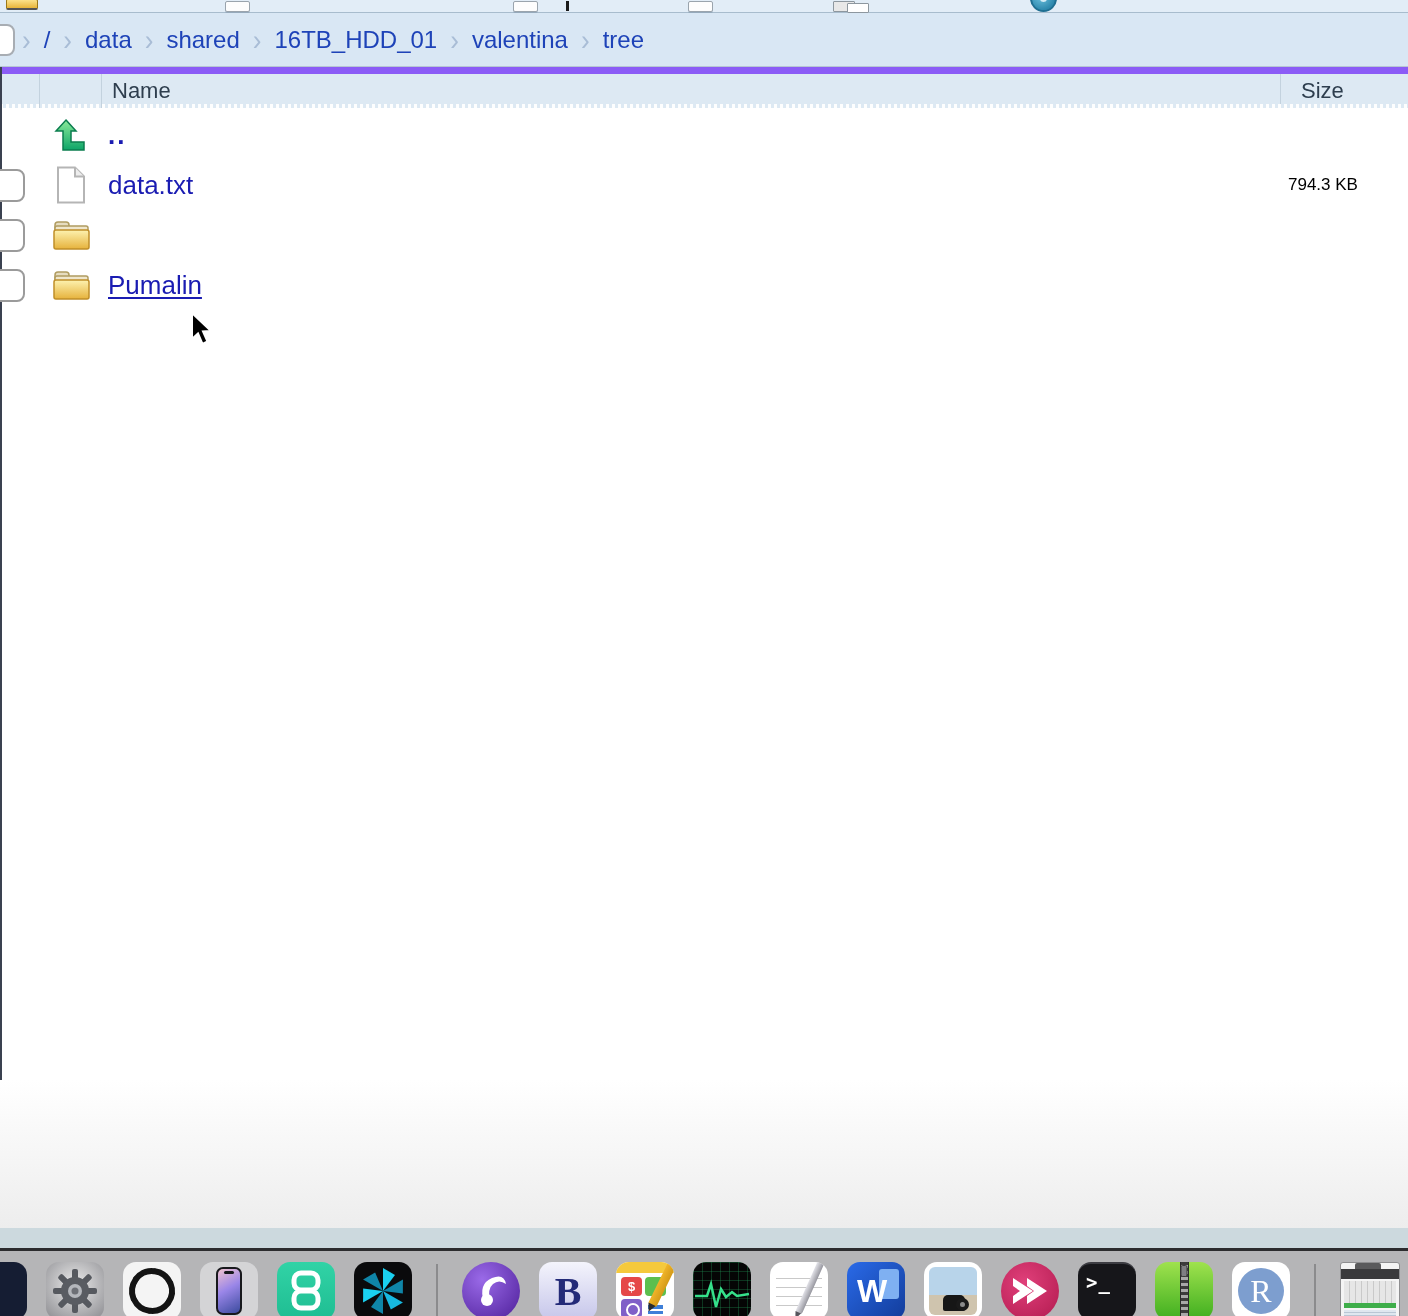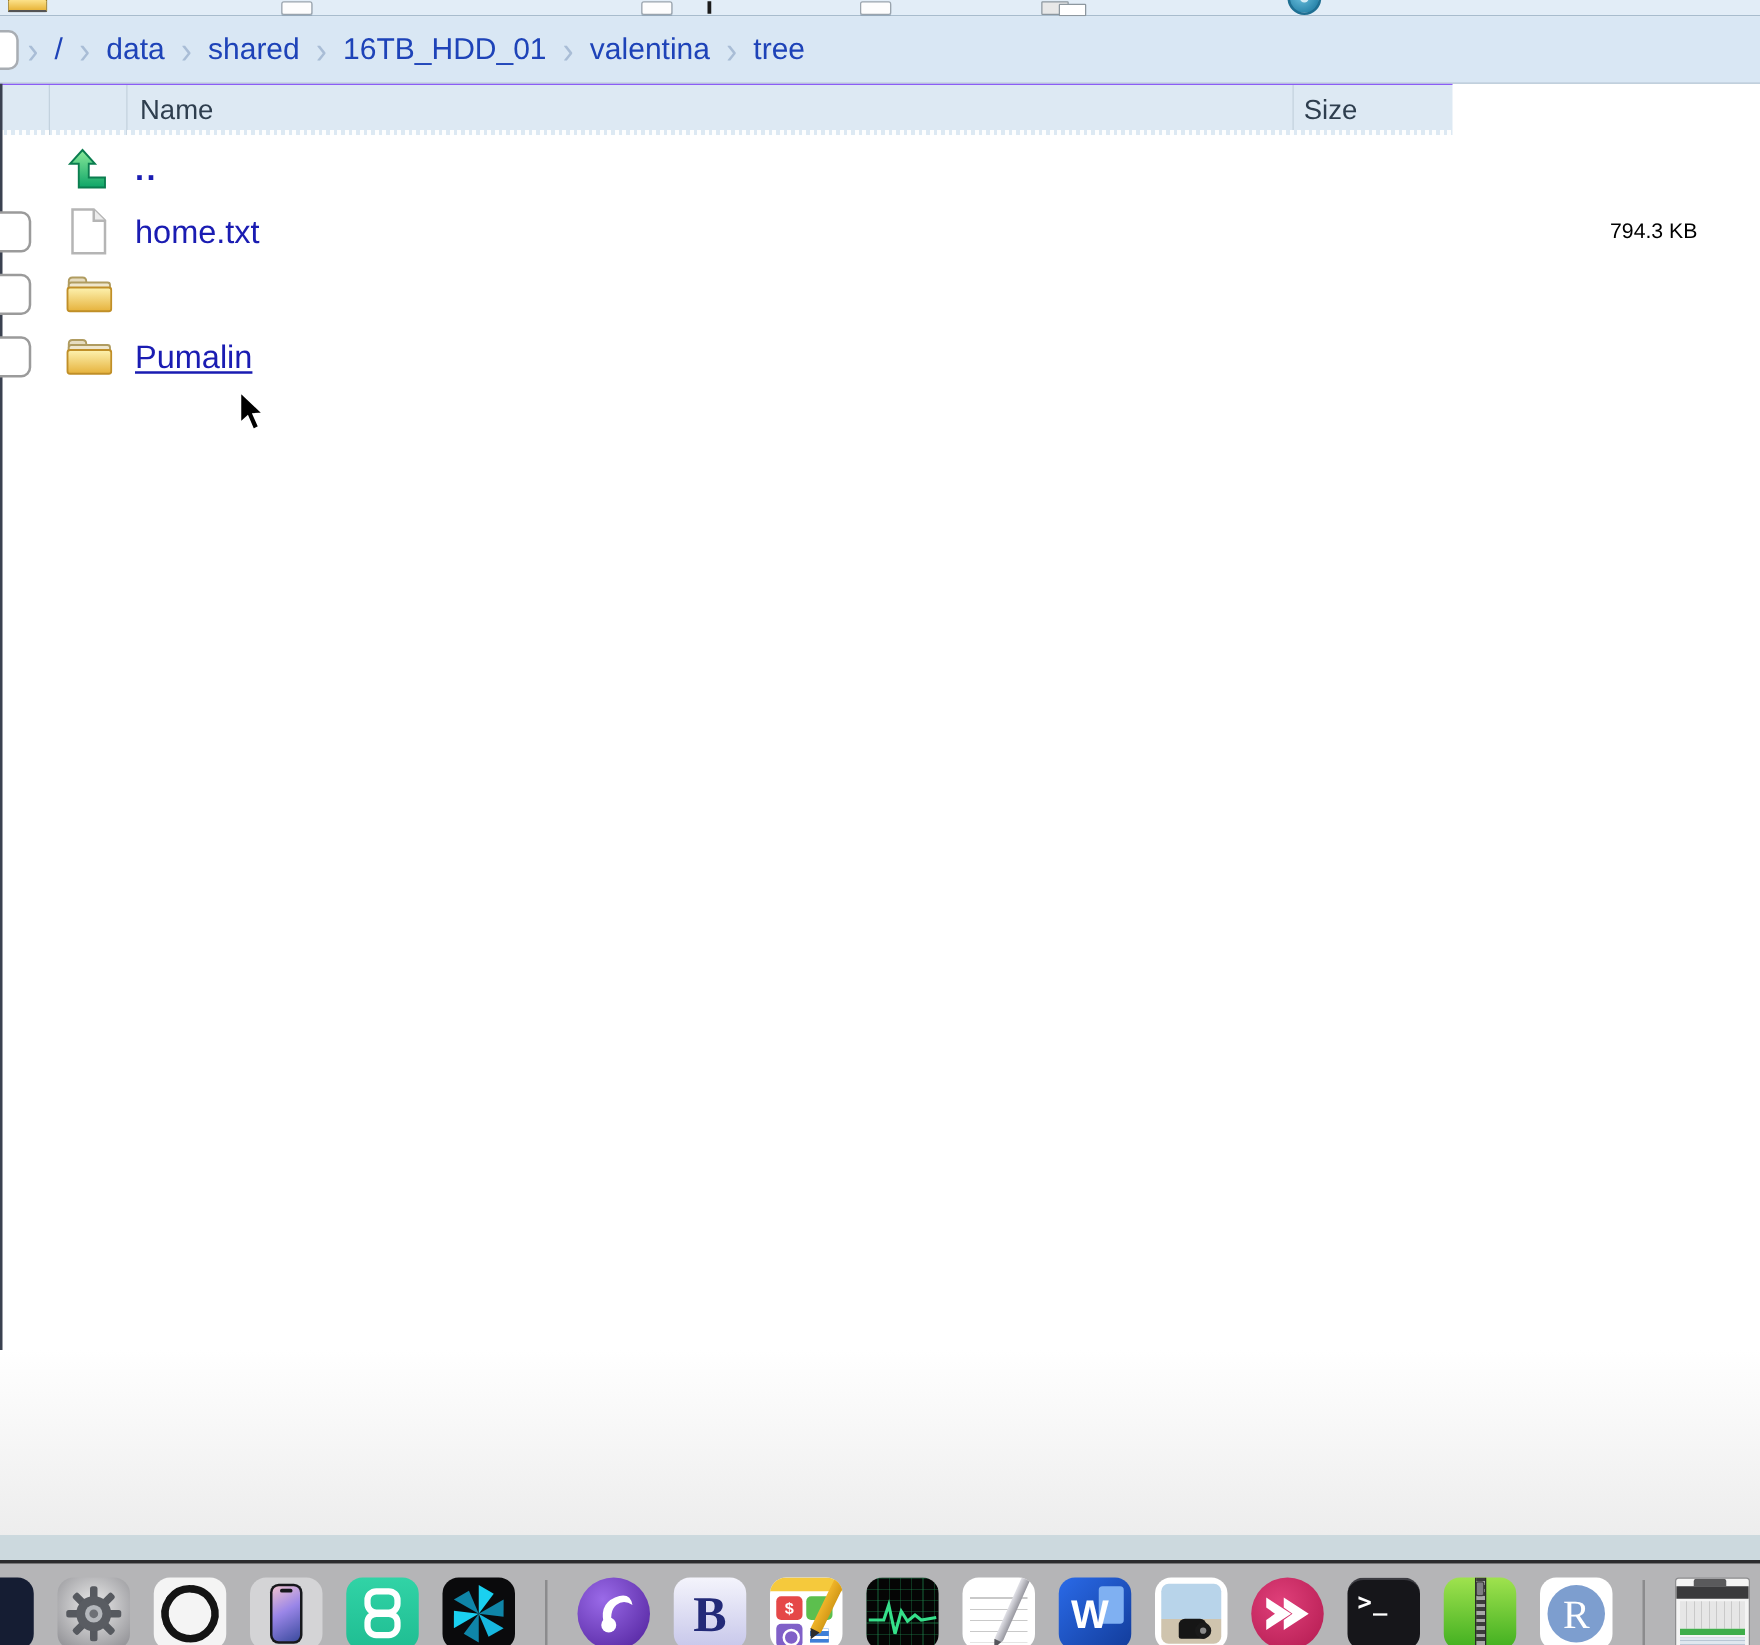--- a/index.html
+++ b/index.html
@@ -40,31 +40,31 @@
     display:flex; align-items:center;
   }
   .bc-cut-button { position:absolute; left:-12px; top:11px; width:27px; height:32px;
     background:#ffffff; border:2px solid #a8adb3; border-radius:8px; }
   .crumbs { display:flex; align-items:center; margin-left:22px; gap:13px; }
   .crumb-sep { color:#a9bdd6; font-size:26px; line-height:1; transform:scaleY(1.15); }
   .crumb-link { color:#1e43b8; font-size:24px; text-decoration:none; cursor:pointer; }
 
   
   .table-header {
-    position:absolute; left:0; top:67px; width:1162px; height:41px;
-    background:#dde9f3; border-top:1px solid #8b5cf6;
+    position:absolute; left:0; top:67px; width:1408px; height:41px;
+    background:#dde9f3; border-top:7px solid #8b5cf6;
     display:flex; align-items:center; color:#2e3e4e; font-size:22px;
   }
   .table-header::after { content:""; position:absolute; left:0; bottom:0; width:100%; height:4px;
     background:repeating-linear-gradient(90deg, rgba(255,255,255,.95) 0 3px, rgba(221,233,243,0) 3px 6px); }
   .th-cell { height:100%; display:flex; align-items:center; }
   .th-cb   { width:40px; border-right:1px solid #c3d2de; }
   .th-icon { width:62px; border-right:1px solid #c3d2de; }
   .th-name { flex:1; padding-left:10px; }
-  .th-size { width:128px; border-left:1px solid #c3d2de; padding-left:8px; }
+  .th-size { width:128px; border-left:1px solid #c3d2de; padding-left:20px; }
 
   
   .left-edge { position:absolute; left:0; top:67px; width:2px; height:1182px; background:#3a4150; }
 
   
   .file-table { position:absolute; left:0; top:110px; width:1408px; }
   .file-row { height:50px; display:flex; align-items:center; }
   .cb-col { width:40px; display:flex; align-items:center; }
   .checkbox { width:33px; height:33px; margin-left:-8px; background:#fff;
     border:2px solid #9b9b9b; border-radius:8px; }
@@ -245,21 +245,21 @@
   <div class="file-row">
     <div class="cb-col">
         <div class="checkbox"></div>
       </div>
     <div class="icon-col">
       <svg width="30" height="38" viewBox="0 0 30 38">
         <path d="M2 1.5 H19 L28 10.5 V36.5 H2 Z" fill="#ffffff" stroke="#b5b5b5" stroke-width="2"></path>
         <path d="M19 1.5 V10.5 H28" fill="#ededed" stroke="#b5b5b5" stroke-width="2"></path>
       </svg>
     </div>
-    <div class="name-col"><a>home.txt</a></div>
+    <div class="name-col"><a>data.txt</a></div>
     <div class="size-col">794.3 KB</div>
   </div>
 
 
   <div class="file-row">
     <div class="cb-col">
         <div class="checkbox"></div>
       </div>
     <div class="icon-col">
       <svg width="38" height="32" viewBox="0 0 38 32">

